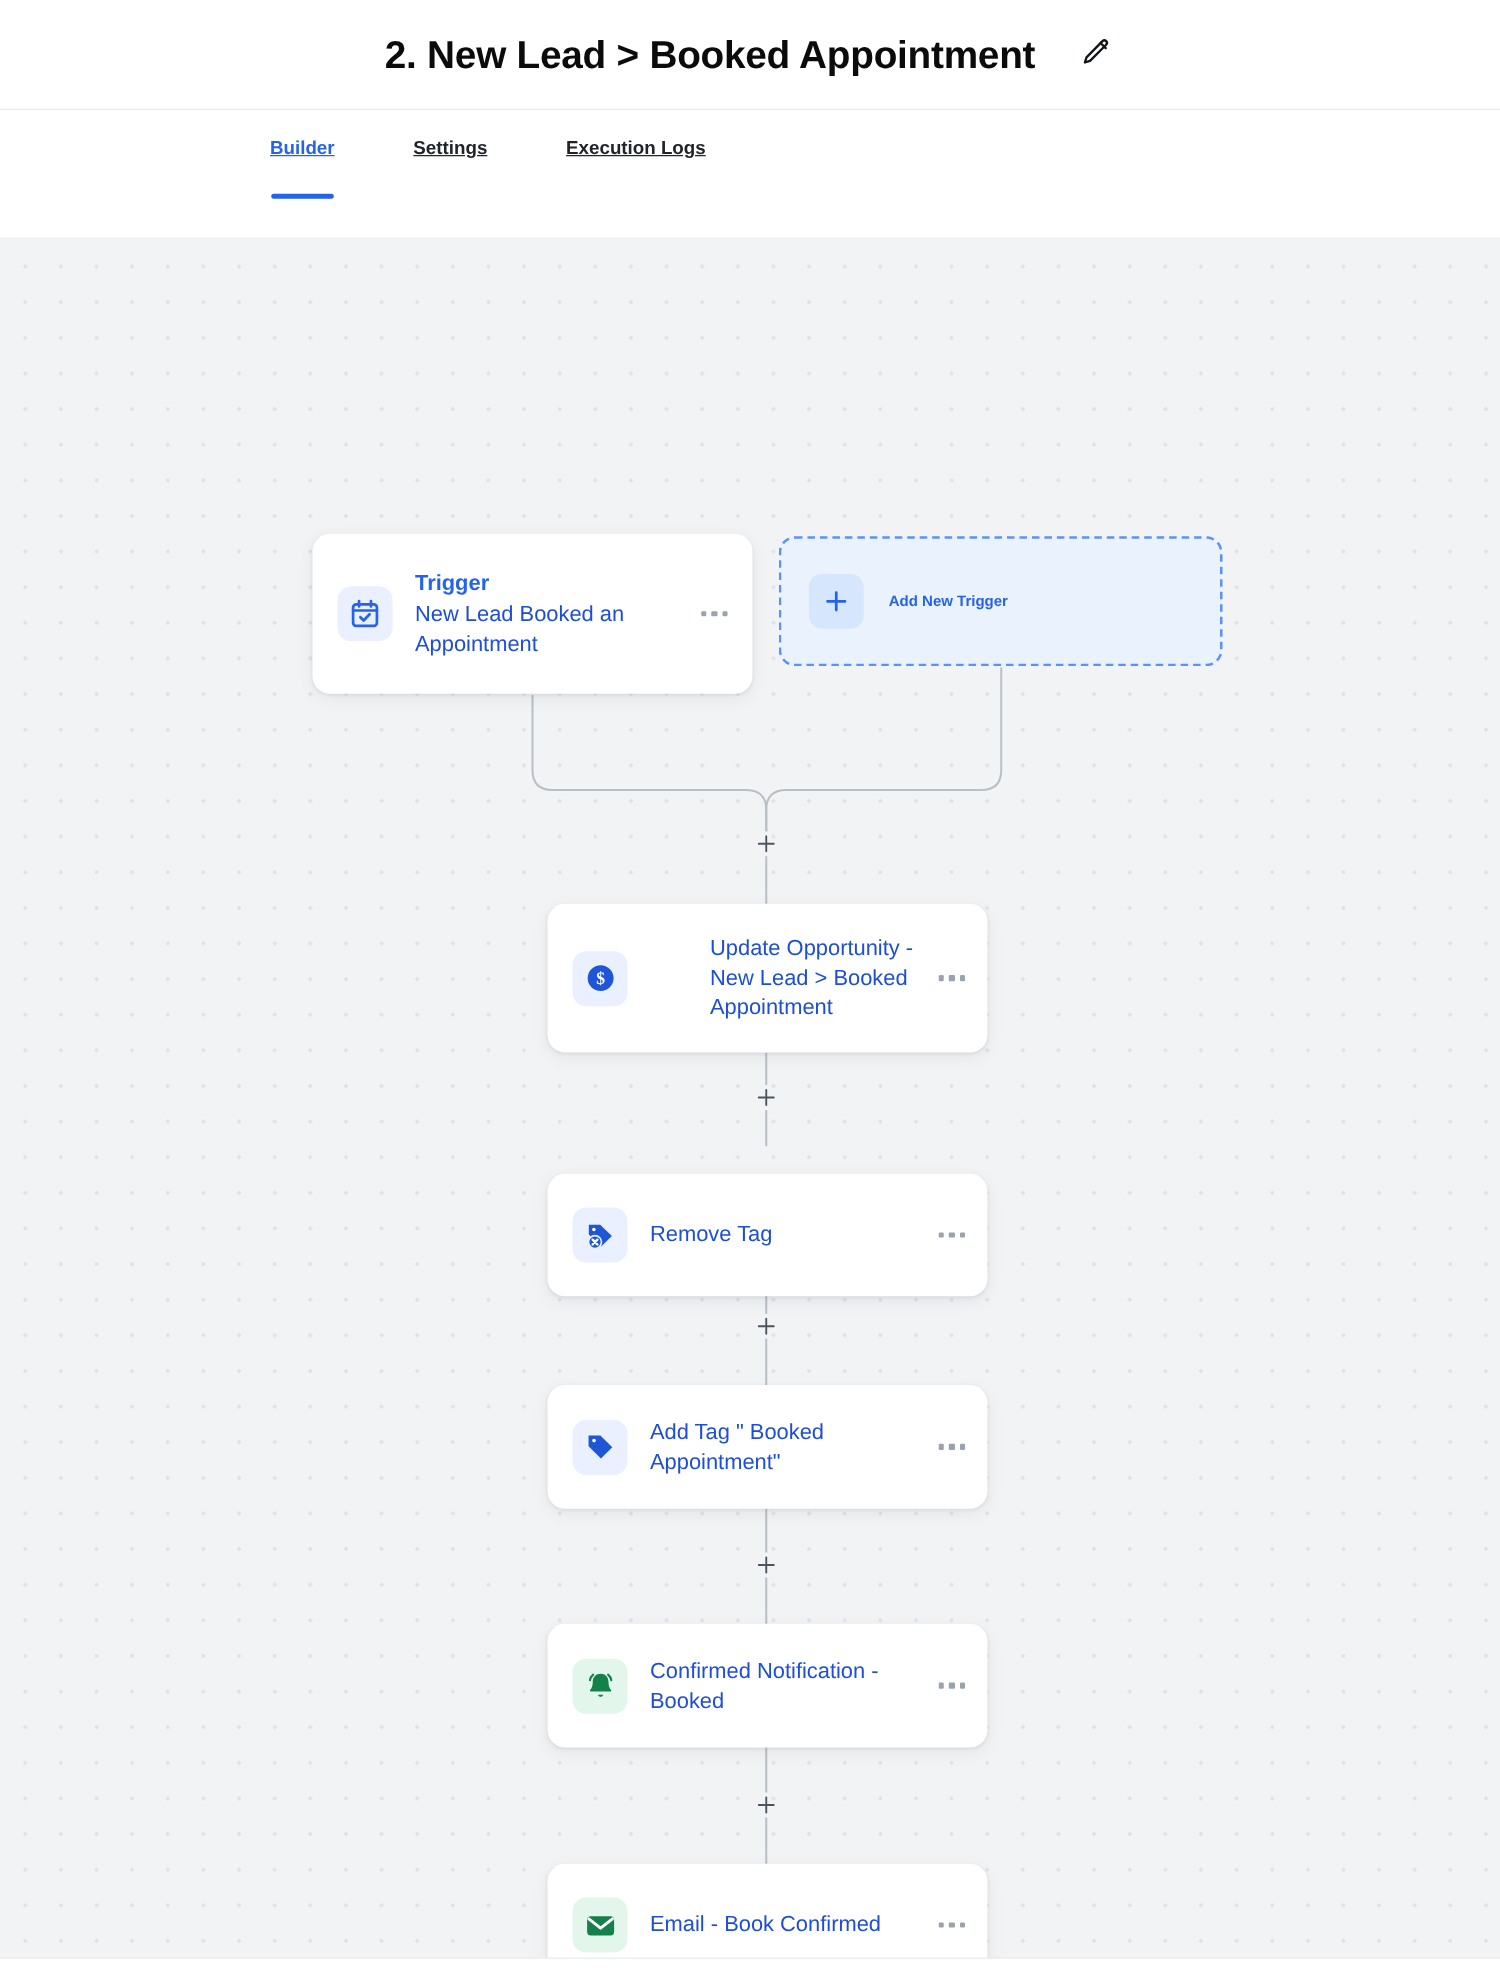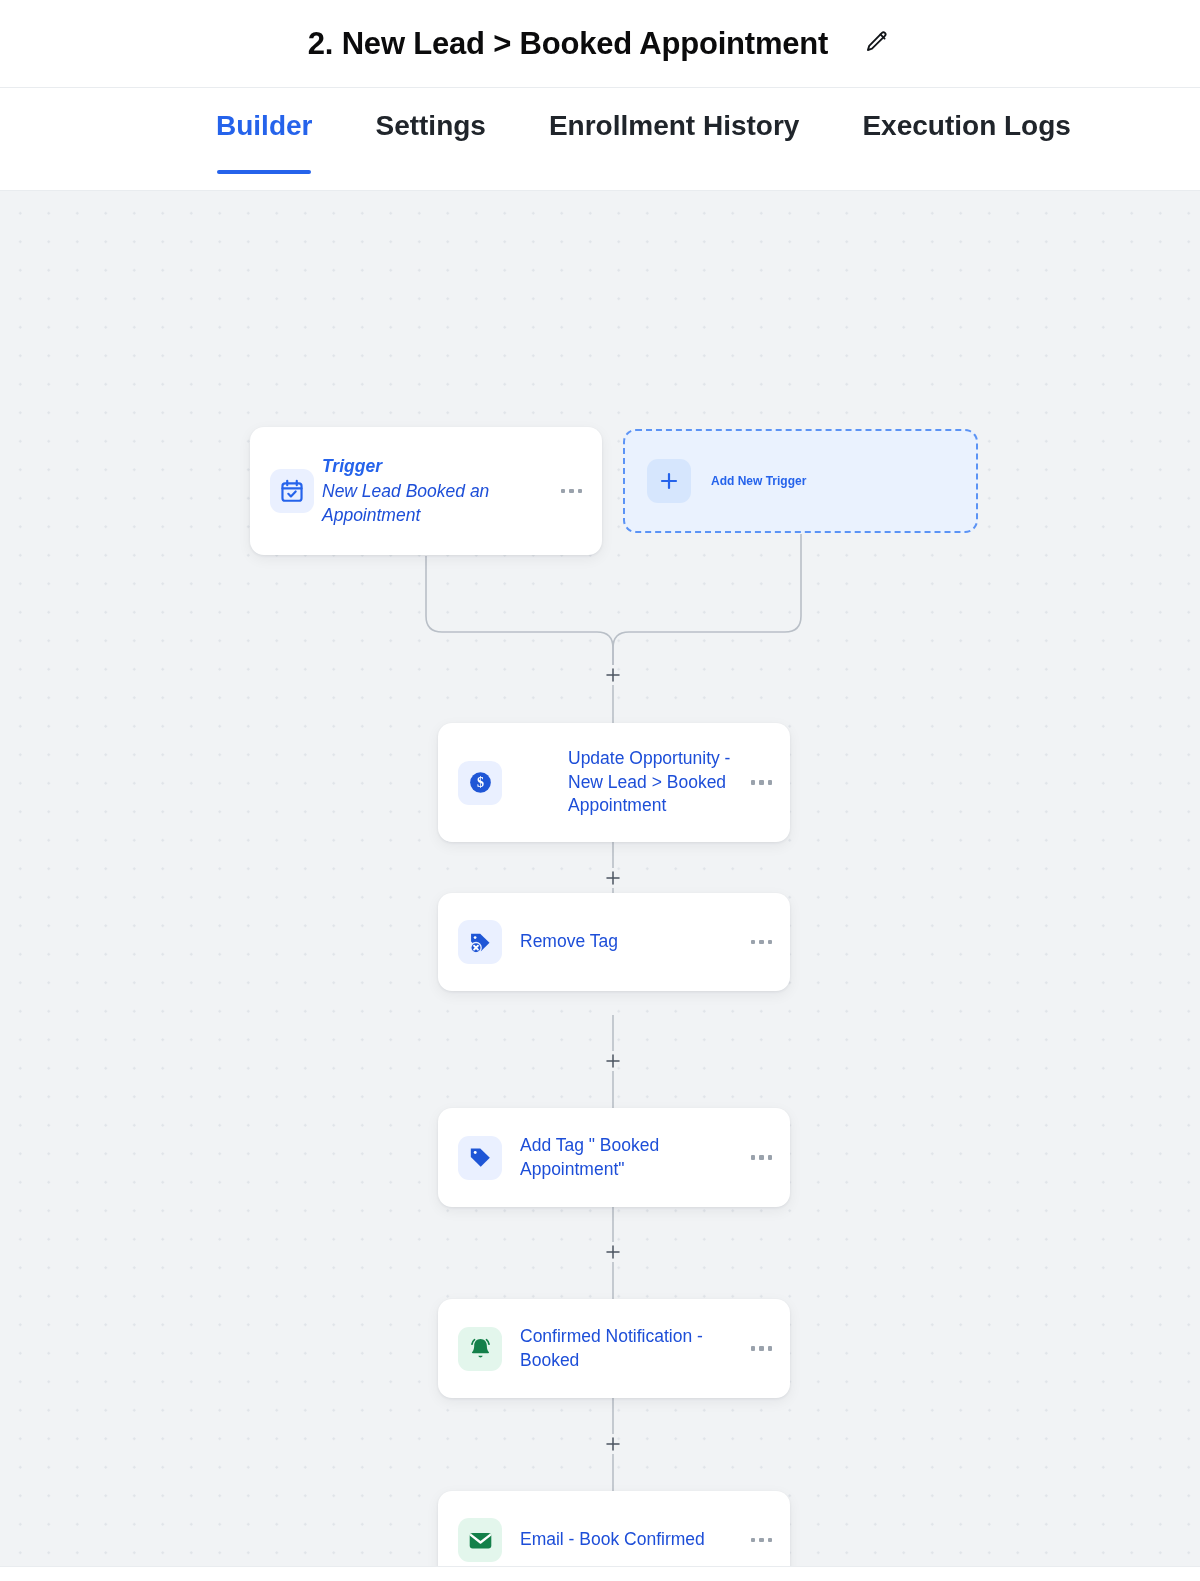--- a/index.html
+++ b/index.html
@@ -42,25 +42,26 @@
     border-bottom: 1px solid #e9ecef;
     display: flex;
     align-items: flex-start;
     padding-left: 216px;
     gap: 0;
   }
   .tab {
     position: relative;
     padding: 22px 0 20px 0;
     margin-right: 63px;
-    font-size: 28px;
+    font-size: 15px;
     font-weight: 600;
     color: #20252b;
     cursor: pointer;
     white-space: nowrap;
+    text-decoration: underline;
   }
   .tab.active { color: #2563eb; }
   .tab.active::after {
     content: "";
     position: absolute;
     left: 1px; right: 1px; bottom: -12px;
     height: 4px;
     border-radius: 2px;
     background: #2563eb;
   }
@@ -131,22 +132,21 @@
     background: #9aa2ac;
     border-radius: 1px;
     display: block;
   }
 
   
   #node-trigger {
     left: 250px; top: 236px;
     width: 352px; min-height: 128px;
     padding: 16px 18px 16px 20px;
-    gap: 8px;
-    font-style: italic;
+    gap: 18px;
   }
   #node-trigger .node-label { max-width: 190px; }
 
   
   #node-add-trigger {
     position: absolute;
     left: 623px; top: 238px;
     width: 355px; height: 104px;
     border: 2px dashed #5b93f5;
     background: #eaf2fe;
@@ -171,21 +171,21 @@
   }
 
   
   .action {
     left: 438px;
     width: 352px;
     padding: 16px 16px 16px 20px;
     gap: 18px;
   }
   #node-update-opp   { top: 532px; min-height: 119px; }
-  #node-remove-tag   { top: 702px; min-height: 98px; }
+  #node-remove-tag   { top: 748px; min-height: 98px; }
   #node-add-tag      { top: 917px; min-height: 99px; }
   #node-internal-not { top: 1108px; min-height: 99px; }
   #node-email        { top: 1300px; min-height: 98px; }
 
   #node-update-opp   .node-label { max-width: 222px; margin-left: 48px; }
   #node-add-tag      .node-label { max-width: 200px; }
   #node-internal-not .node-label { max-width: 200px; }
 
   
   .plus-node {
@@ -218,23 +218,20 @@
 </div>
 
 <div class="tabbar">
   <div class="tab active">
     <span>Builder</span>
   </div>
   <div class="tab">
     <span>Settings</span>
   </div>
   <div class="tab">
-    <span>Enrollment History</span>
-  </div>
-  <div class="tab">
     <span>Execution Logs</span>
   </div>
 </div>
 
 <div class="canvas">
 
   <svg class="svg-layer">
     <g fill="none" stroke="#b9bfc7" stroke-width="1.6">
 
       <path d="M426 365 L426 425 Q426 441 442 441 L597 441 Q613 441 613 457 L613 474"></path>

